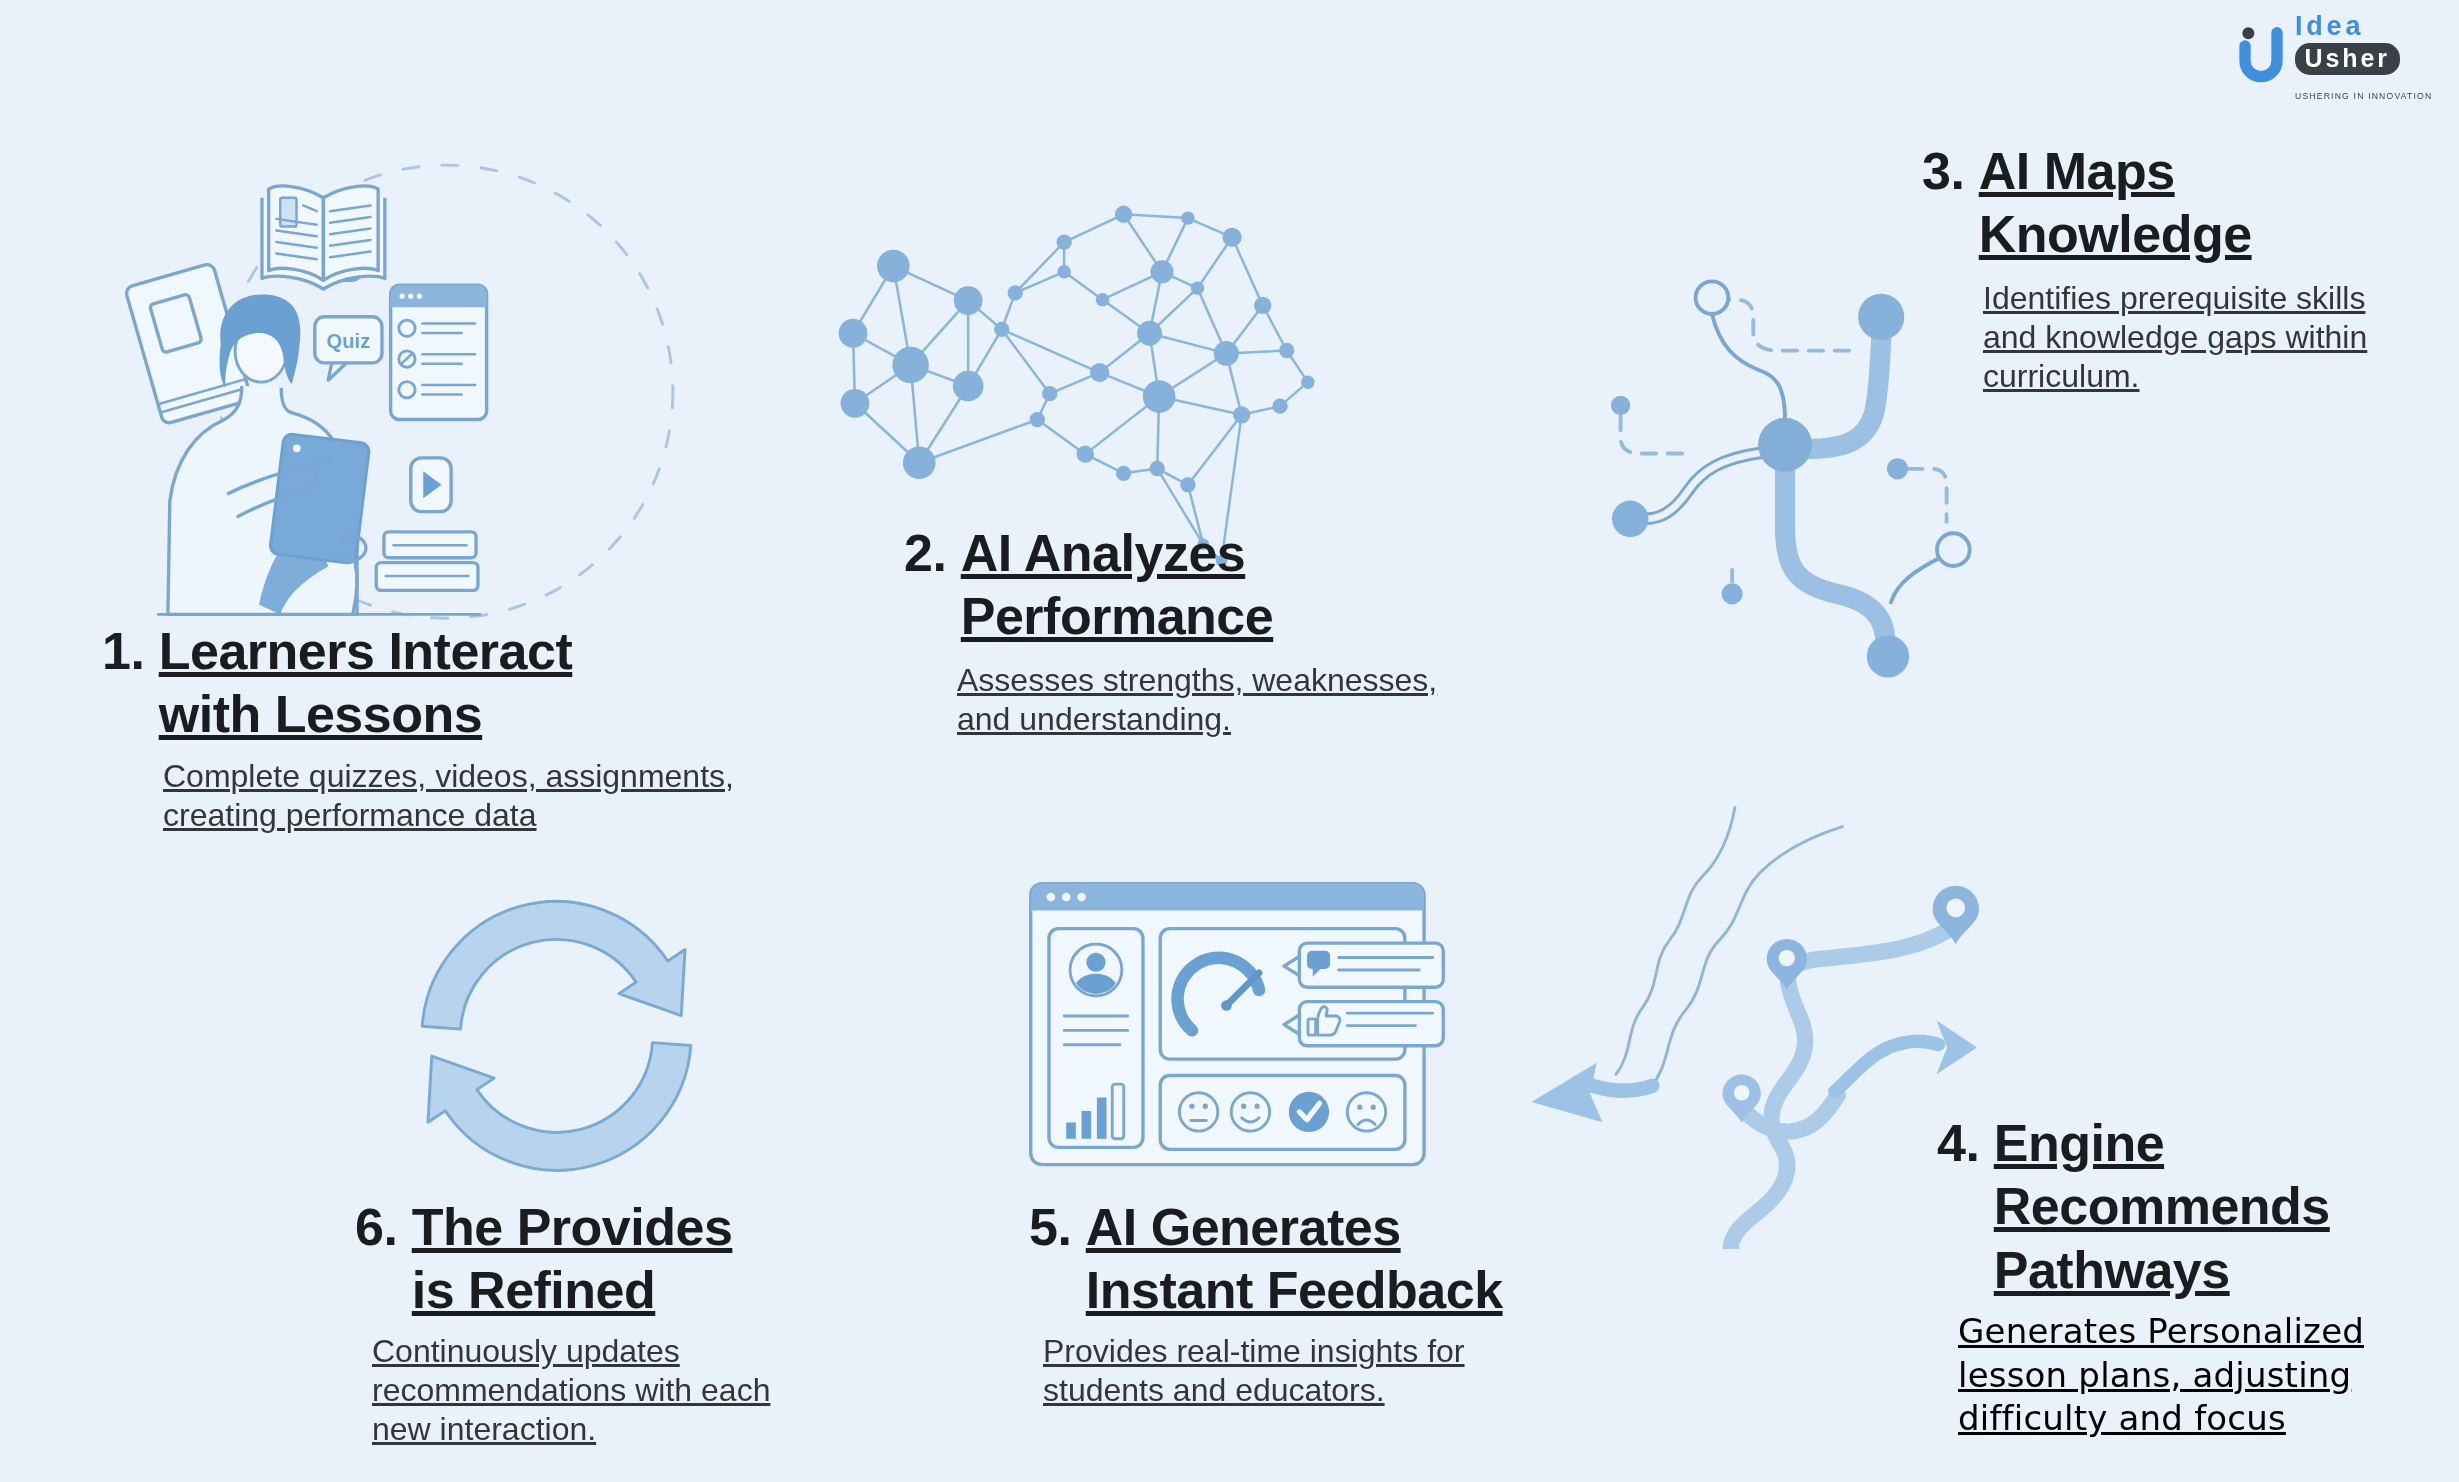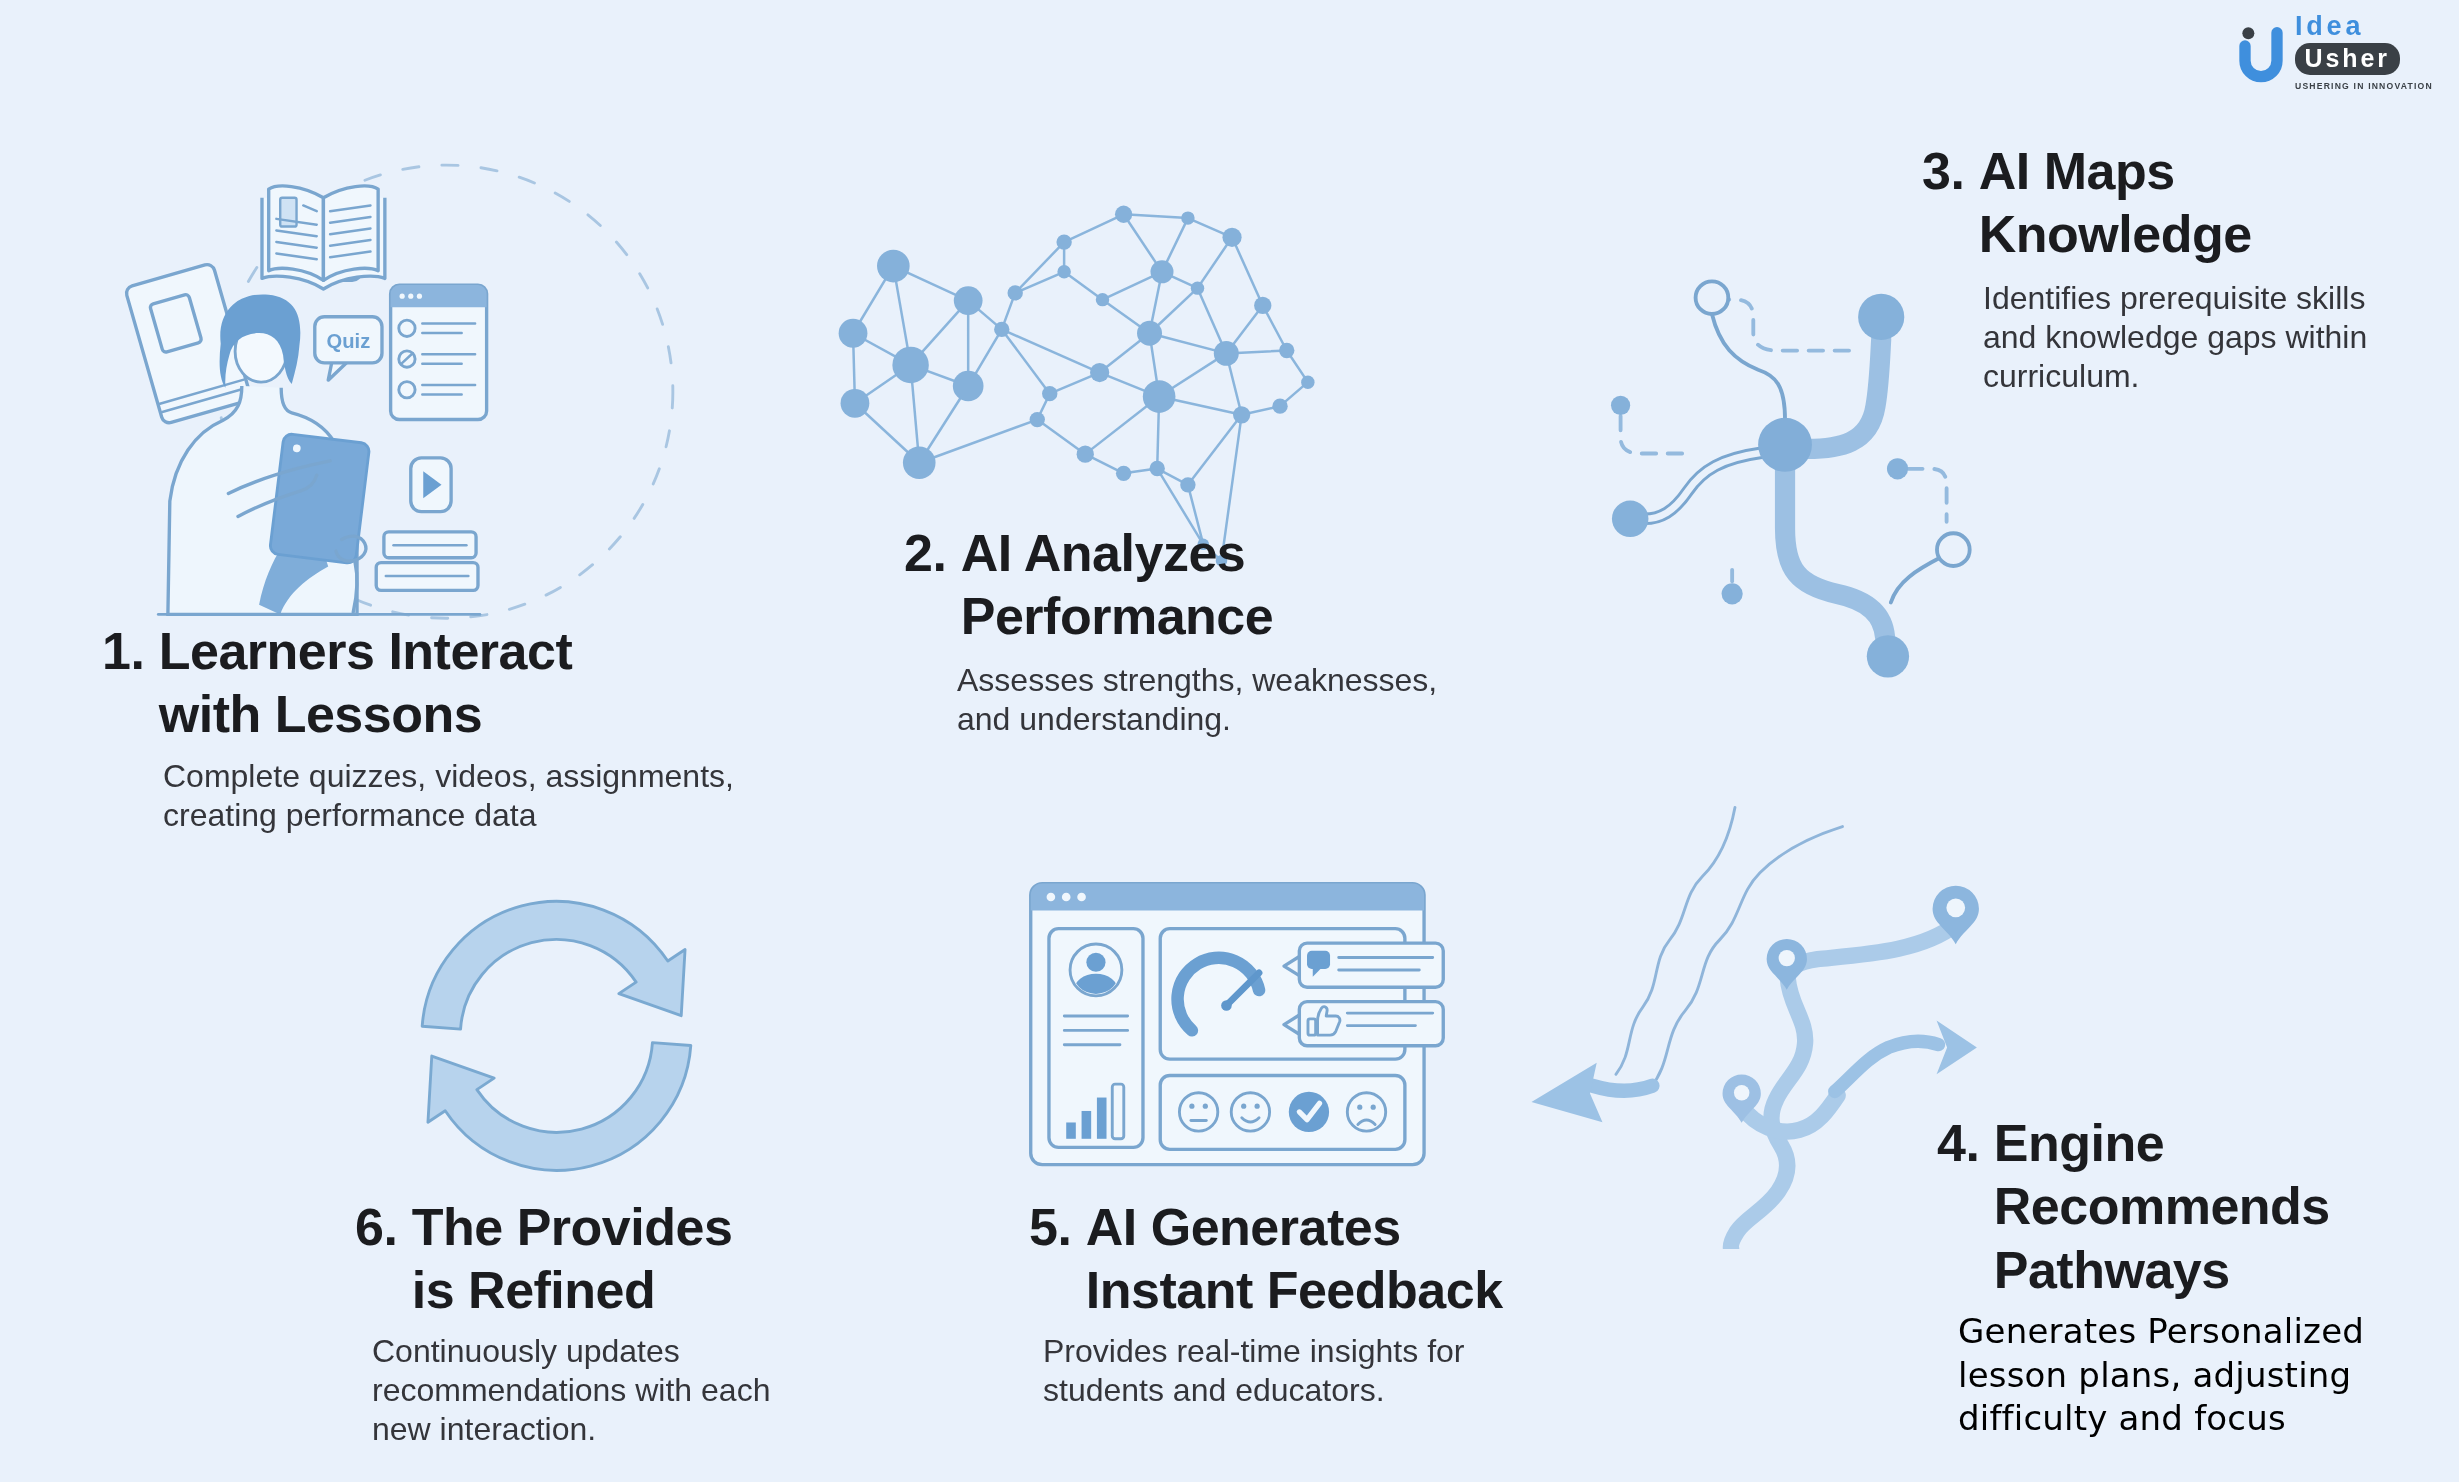--- a/index.html
+++ b/index.html
@@ -1,28 +1,28 @@
 <!DOCTYPE html>
 <html style="--background: #e9f1fb; --heading_text: #1b1c1f; --body_text: #34353a; --illustration_line: #7aa6cf; --illustration_solid: #6ba0d2; --illustration_medium: #85b1da; --illustration_light: #b7d3ed; --logo_blue: #3f8fdd; --logo_dark: #3a4046;"><head>
 <meta charset="utf-8">
 <style>
   html,body{margin:0;padding:0;}
   body{font-family:"Liberation Sans", sans-serif;}
   #canvas{position:relative;width:2459px;height:1482px;overflow:hidden;background:var(--background,#e9f1fb);}
-  .pre{white-space:pre-line;}
+  .pre{white-space:pre-line;text-decoration:underline;}
   .step-title{position:absolute;display:flex;gap:14.4px;font-weight:700;font-size:52px;line-height:1.22;color:var(--heading_text,#1b1c1f);letter-spacing:-0.5px;}
   .step-desc{position:absolute;font-size:32px;line-height:1.22;color:var(--body_text,#34353a);}
   .step-desc.alt{font-family:"DejaVu Sans", sans-serif;font-size:34px;line-height:1.28;color:#000000;letter-spacing:0.2px;}
   .illus{position:absolute;}
   
   .logo{position:absolute;left:2235px;top:13.4px;display:flex;gap:8px;align-items:flex-start;}
   .logo-u{width:52px;height:86px;}
   .logo-idea{font-size:27px;font-weight:700;color:var(--logo_blue,#3f8fdd);letter-spacing:3.8px;line-height:1;}
   .logo-usher{display:inline-block;background:var(--logo_dark,#3a4046);color:#ffffff;font-size:25px;font-weight:700;letter-spacing:2.9px;padding:1.9px 9.6px;margin-top:2.9px;line-height:1.1;border-radius:15px;}
-  .logo-tagline{font-size:8.6px;font-weight:700;color:var(--logo_dark,#3a4046);letter-spacing:1.2px;margin-top:6px;white-space:nowrap;}
+  .logo-tagline{font-size:8.6px;font-weight:400;color:var(--logo_dark,#3a4046);letter-spacing:1.2px;margin-top:16px;white-space:nowrap;}
   
   .ln{fill:none;stroke:var(--illustration_line,#7aa6cf);stroke-width:3.5;stroke-linecap:round;stroke-linejoin:round;}
   .lnt{fill:none;stroke:var(--illustration_line,#7aa6cf);stroke-width:2.6;stroke-linecap:round;}
   .card{fill:#f0f7fd;stroke:var(--illustration_line,#7aa6cf);stroke-width:3.5;stroke-linejoin:round;}
   .solid{fill:var(--illustration_solid,#6ba0d2);}
   .med{fill:var(--illustration_medium,#85b1da);}
   .edge{stroke:var(--illustration_medium,#85b1da);stroke-width:2.6;fill:none;opacity:.95;}
   .node{fill:var(--illustration_medium,#85b1da);}
   .dash{fill:none;stroke:#94bade;stroke-width:4;stroke-dasharray:15 12;stroke-linecap:round;}
   .thick{fill:none;stroke:#9cc0e3;stroke-width:21;stroke-linecap:round;}

